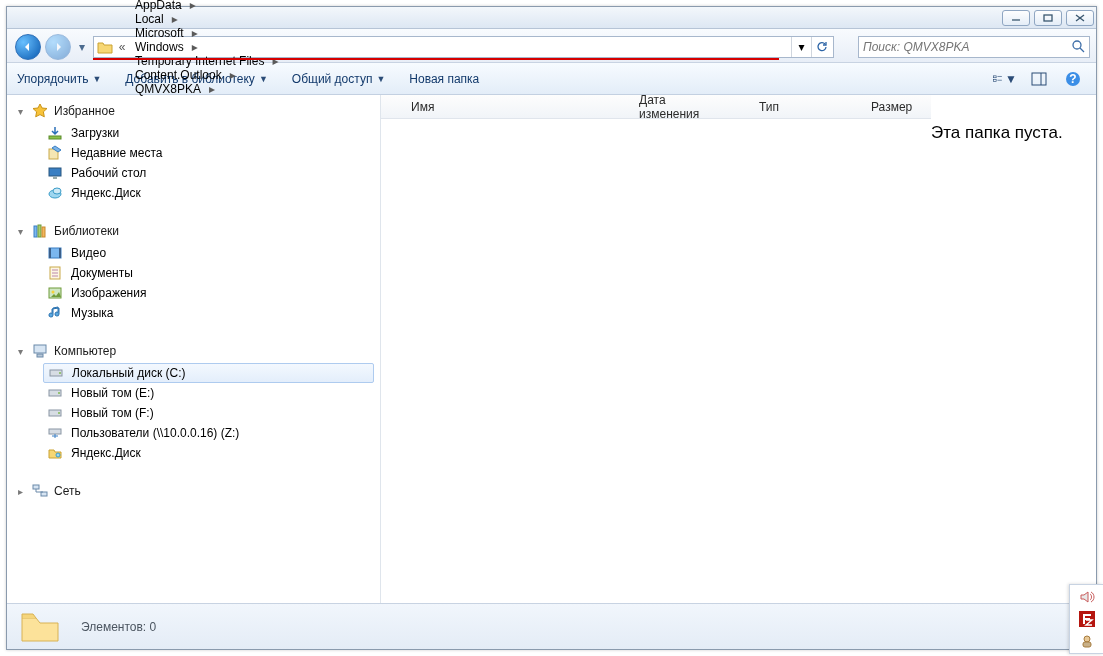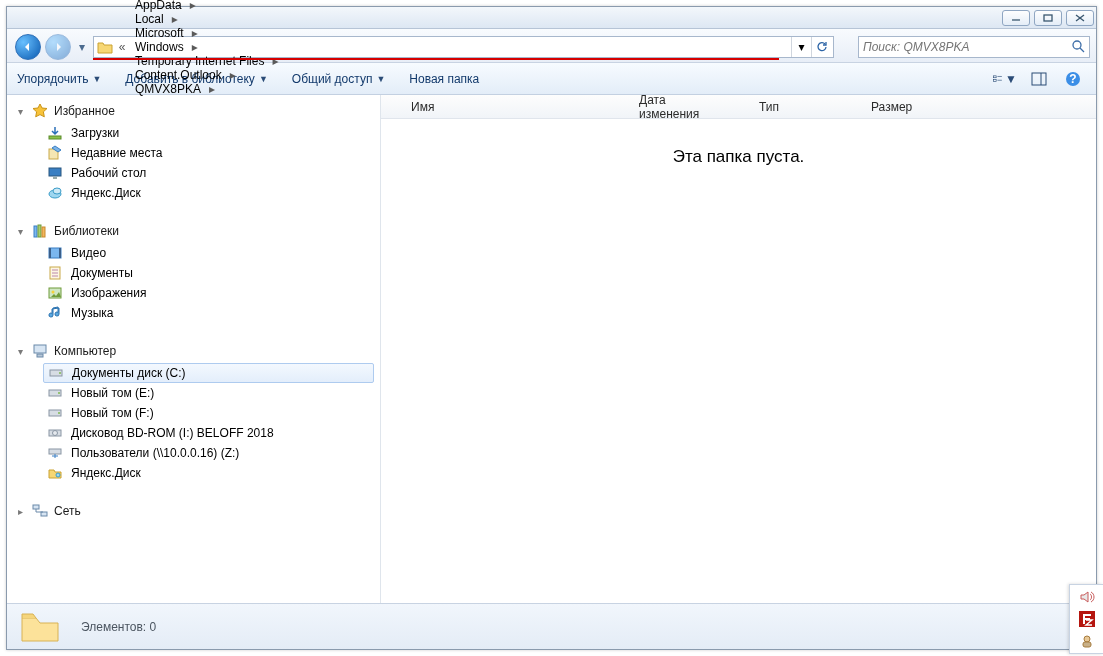--- a/index.html
+++ b/index.html
@@ -32,21 +32,21 @@
   .tbright { margin-left:auto; display:flex; align-items:center; gap:8px;}
   .tbicon { width:26px; height:22px; border:1px solid transparent; display:flex; align-items:center; justify-content:center; cursor:pointer; color:#2b4c77;}
   .body { flex:1; display:flex; min-height:0; }
   .sidebar { width:374px; border-right:1px solid #dfe5ec; background:#fff; overflow:auto; padding:6px 0 6px 0;}
   .tree-group { margin-bottom:18px; }
   .tree-header { display:flex; align-items:center; gap:6px; padding:2px 10px 4px 18px; color:#1a1a1a;}
   .tree-header .exp { width:11px; height:11px; display:flex; align-items:center; justify-content:center; margin-left:-10px; font-size:10px; color:#7a7a7a; cursor:pointer;}
   .tree-item { display:flex; align-items:center; gap:8px; padding:2px 10px 2px 40px; height:20px; cursor:pointer;}
   .tree-item.sel { background:linear-gradient(#f3f8fe,#e3eefb); border:1px solid #aecbef; border-radius:2px; margin:0 6px 0 36px; padding-left:4px;}
   .ico { width:16px; height:16px; display:flex; align-items:center; justify-content:center; flex-shrink:0;}
-  .content { flex:1; display:flex; flex-direction:column; }
+  .content { flex:1; display:flex; flex-direction:row; }
   .colheaders { height:24px; background:linear-gradient(#fdfdfd,#f1f4f8); border-bottom:1px solid #e0e5ec; display:flex; align-items:center; }
   .colh { padding:0 10px 0 30px; color:#2b2b2b; cursor:pointer; height:100%; display:flex; align-items:center; border-right:1px solid transparent;}
   .colh:first-child{ width:228px;}
   .colh:nth-child(2){ width:120px;}
   .colh:nth-child(3){ width:112px;}
   .colh:nth-child(4){ width:90px;text-align:center;}
   .empty { text-align:center; color:#000000; padding-top:28px; font-size:17px;}
   .statusbar { height:46px; background:linear-gradient(#f1f6fc,#e4ecf6); border-top:1px solid #c8d3e2; display:flex; align-items:center; padding:0 12px; gap:20px;}
   .status-folder { width:42px; height:38px;}
   .status-text { color:#4b5560; }
@@ -309,48 +309,39 @@
           <span>Компьютер</span>
         </div>
         <div id="comp-items">
             <div class="tree-item sel">
               <span class="ico">
                 <svg width="16" height="16" viewBox="0 0 16 16">
                   <rect x="2" y="5" width="12" height="6" fill="#d7dde4" stroke="#8a96a4"></rect>
                   <circle cx="12" cy="8" r="1" fill="#7fb853"></circle>
                 </svg>
               </span>
-              <span>Документы диск (C:)</span>
+              <span>Локальный диск (C:)</span>
             </div>
             <div class="tree-item">
               <span class="ico">
                 <svg width="16" height="16" viewBox="0 0 16 16">
                   <rect x="2" y="5" width="12" height="6" fill="#d7dde4" stroke="#8a96a4"></rect>
                   <circle cx="12" cy="8" r="1" fill="#7fb853"></circle>
                 </svg>
               </span>
               <span>Новый том (E:)</span>
             </div>
             <div class="tree-item">
               <span class="ico">
                 <svg width="16" height="16" viewBox="0 0 16 16">
                   <rect x="2" y="5" width="12" height="6" fill="#d7dde4" stroke="#8a96a4"></rect>
                   <circle cx="12" cy="8" r="1" fill="#7fb853"></circle>
                 </svg>
               </span>
               <span>Новый том (F:)</span>
-            </div>
-            <div class="tree-item">
-              <span class="ico">
-                <svg width="16" height="16" viewBox="0 0 16 16">
-                  <rect x="2" y="5" width="12" height="6" fill="#d7dde4" stroke="#8a96a4"></rect>
-                  <circle cx="8" cy="8" r="2.5" fill="#e5e9ee" stroke="#8a96a4"></circle>
-                </svg>
-              </span>
-              <span>Дисковод BD-ROM (I:) BELOFF 2018</span>
             </div>
             <div class="tree-item">
               <span class="ico">
                 <svg width="16" height="16" viewBox="0 0 16 16">
                   <rect x="2" y="4" width="12" height="5" fill="#d7dde4" stroke="#8a96a4"></rect>
                   <path d="M5 11h6M8 9v4" stroke="#3a7fc3"></path>
                 </svg>
               </span>
               <span>Пользователи (\\10.0.0.16) (Z:)</span>
             </div>

